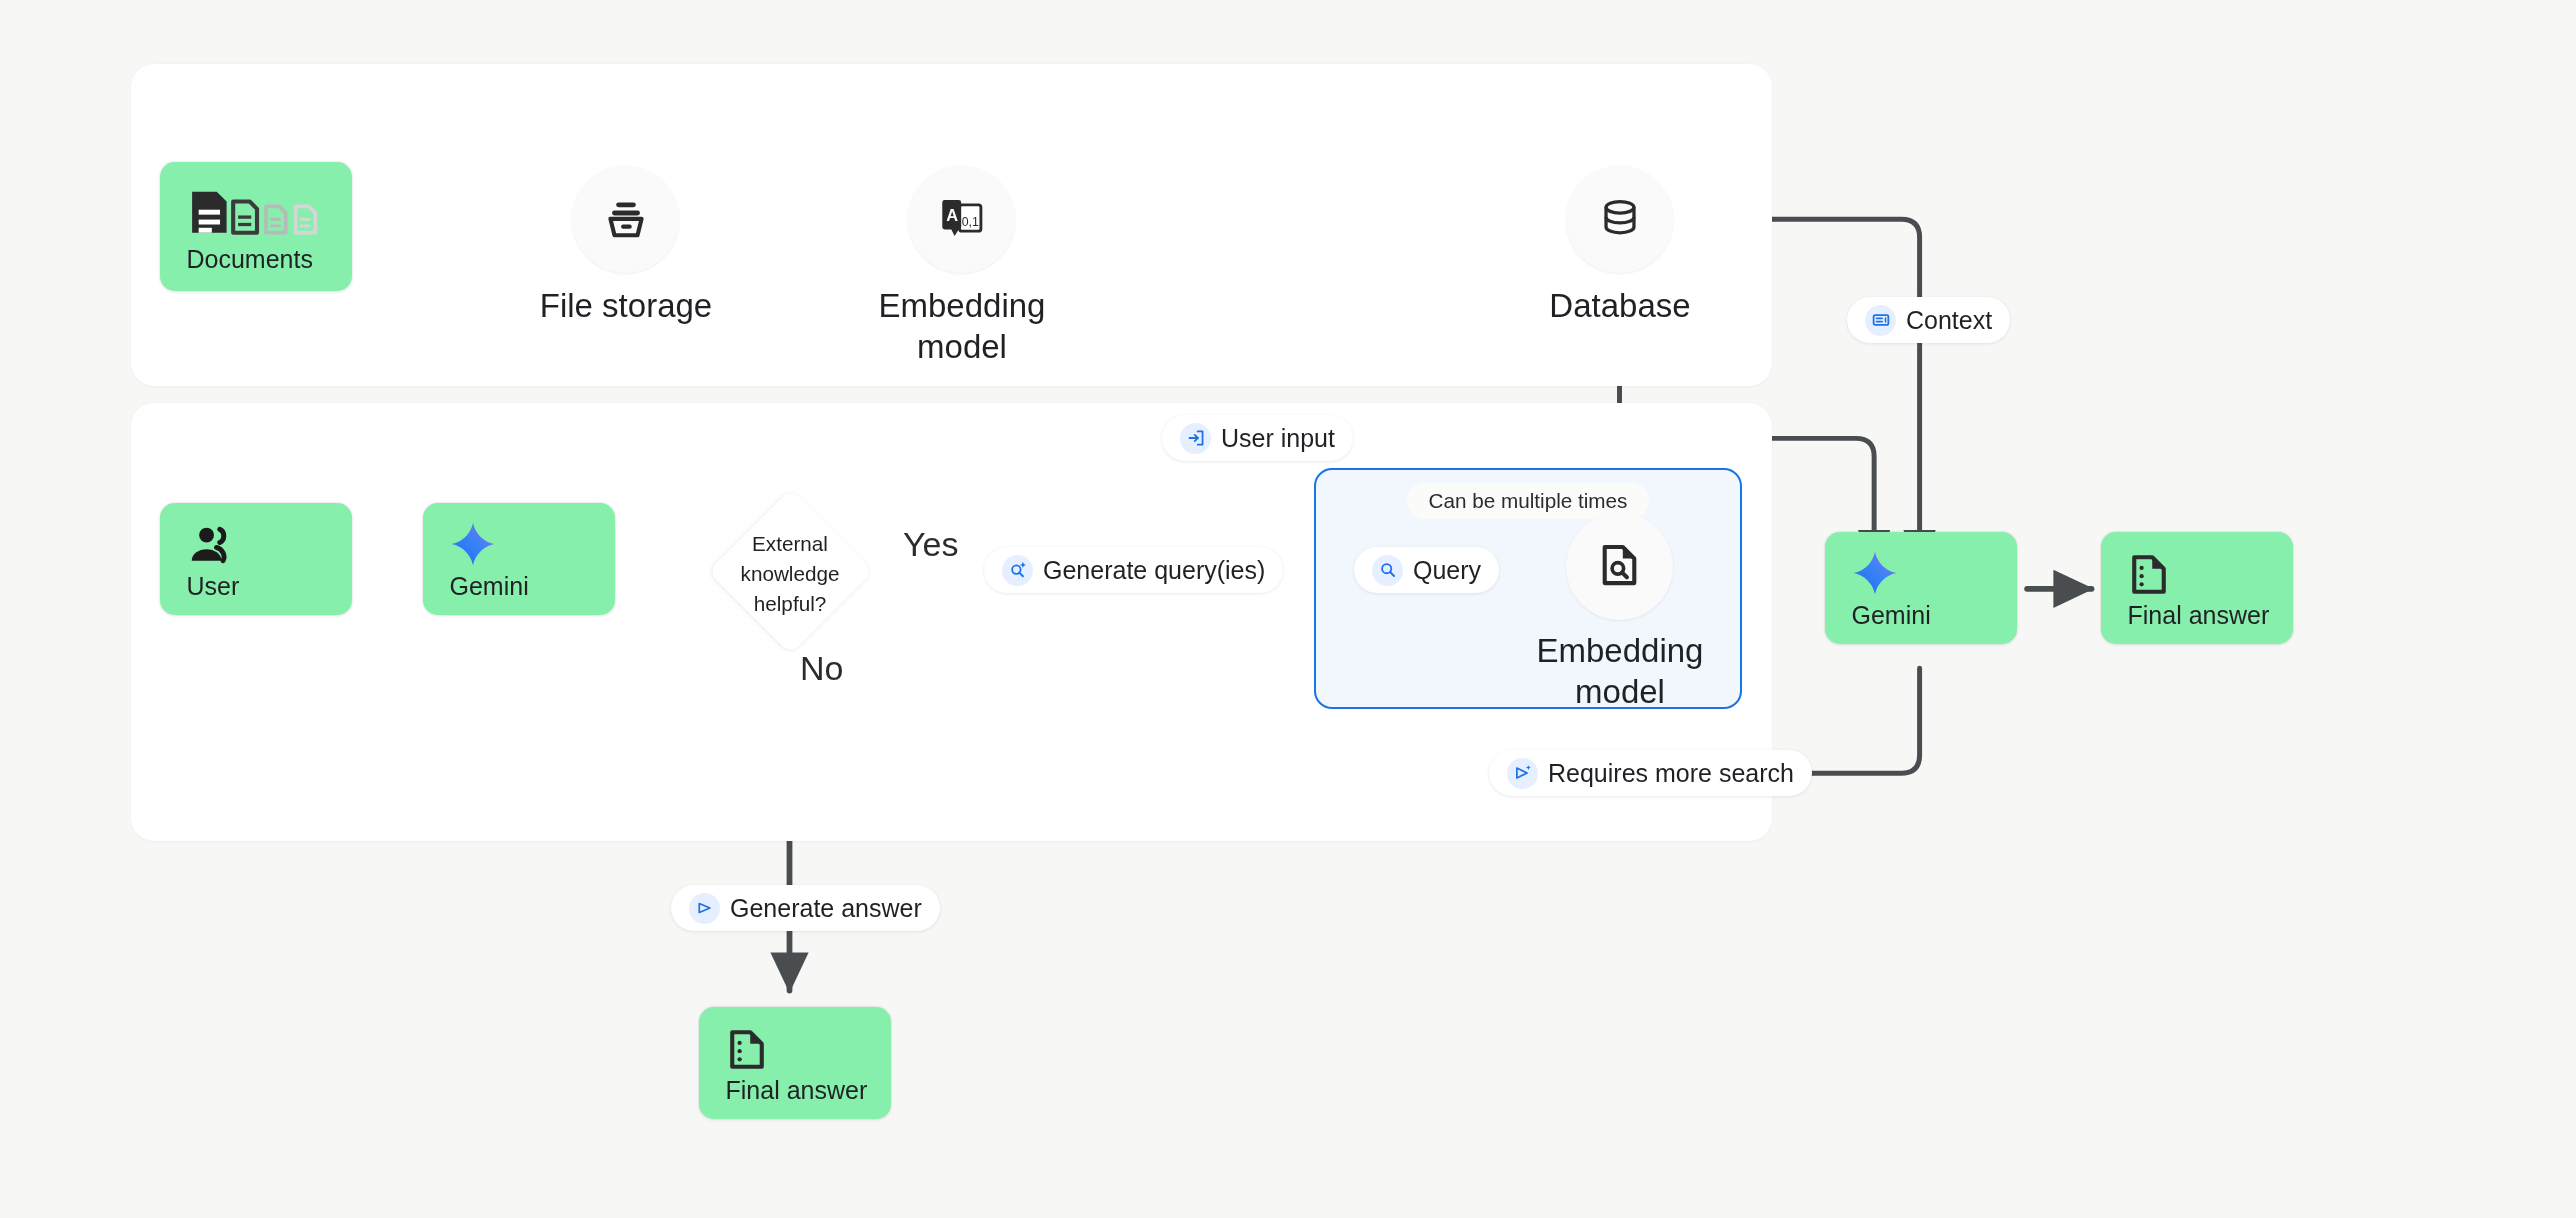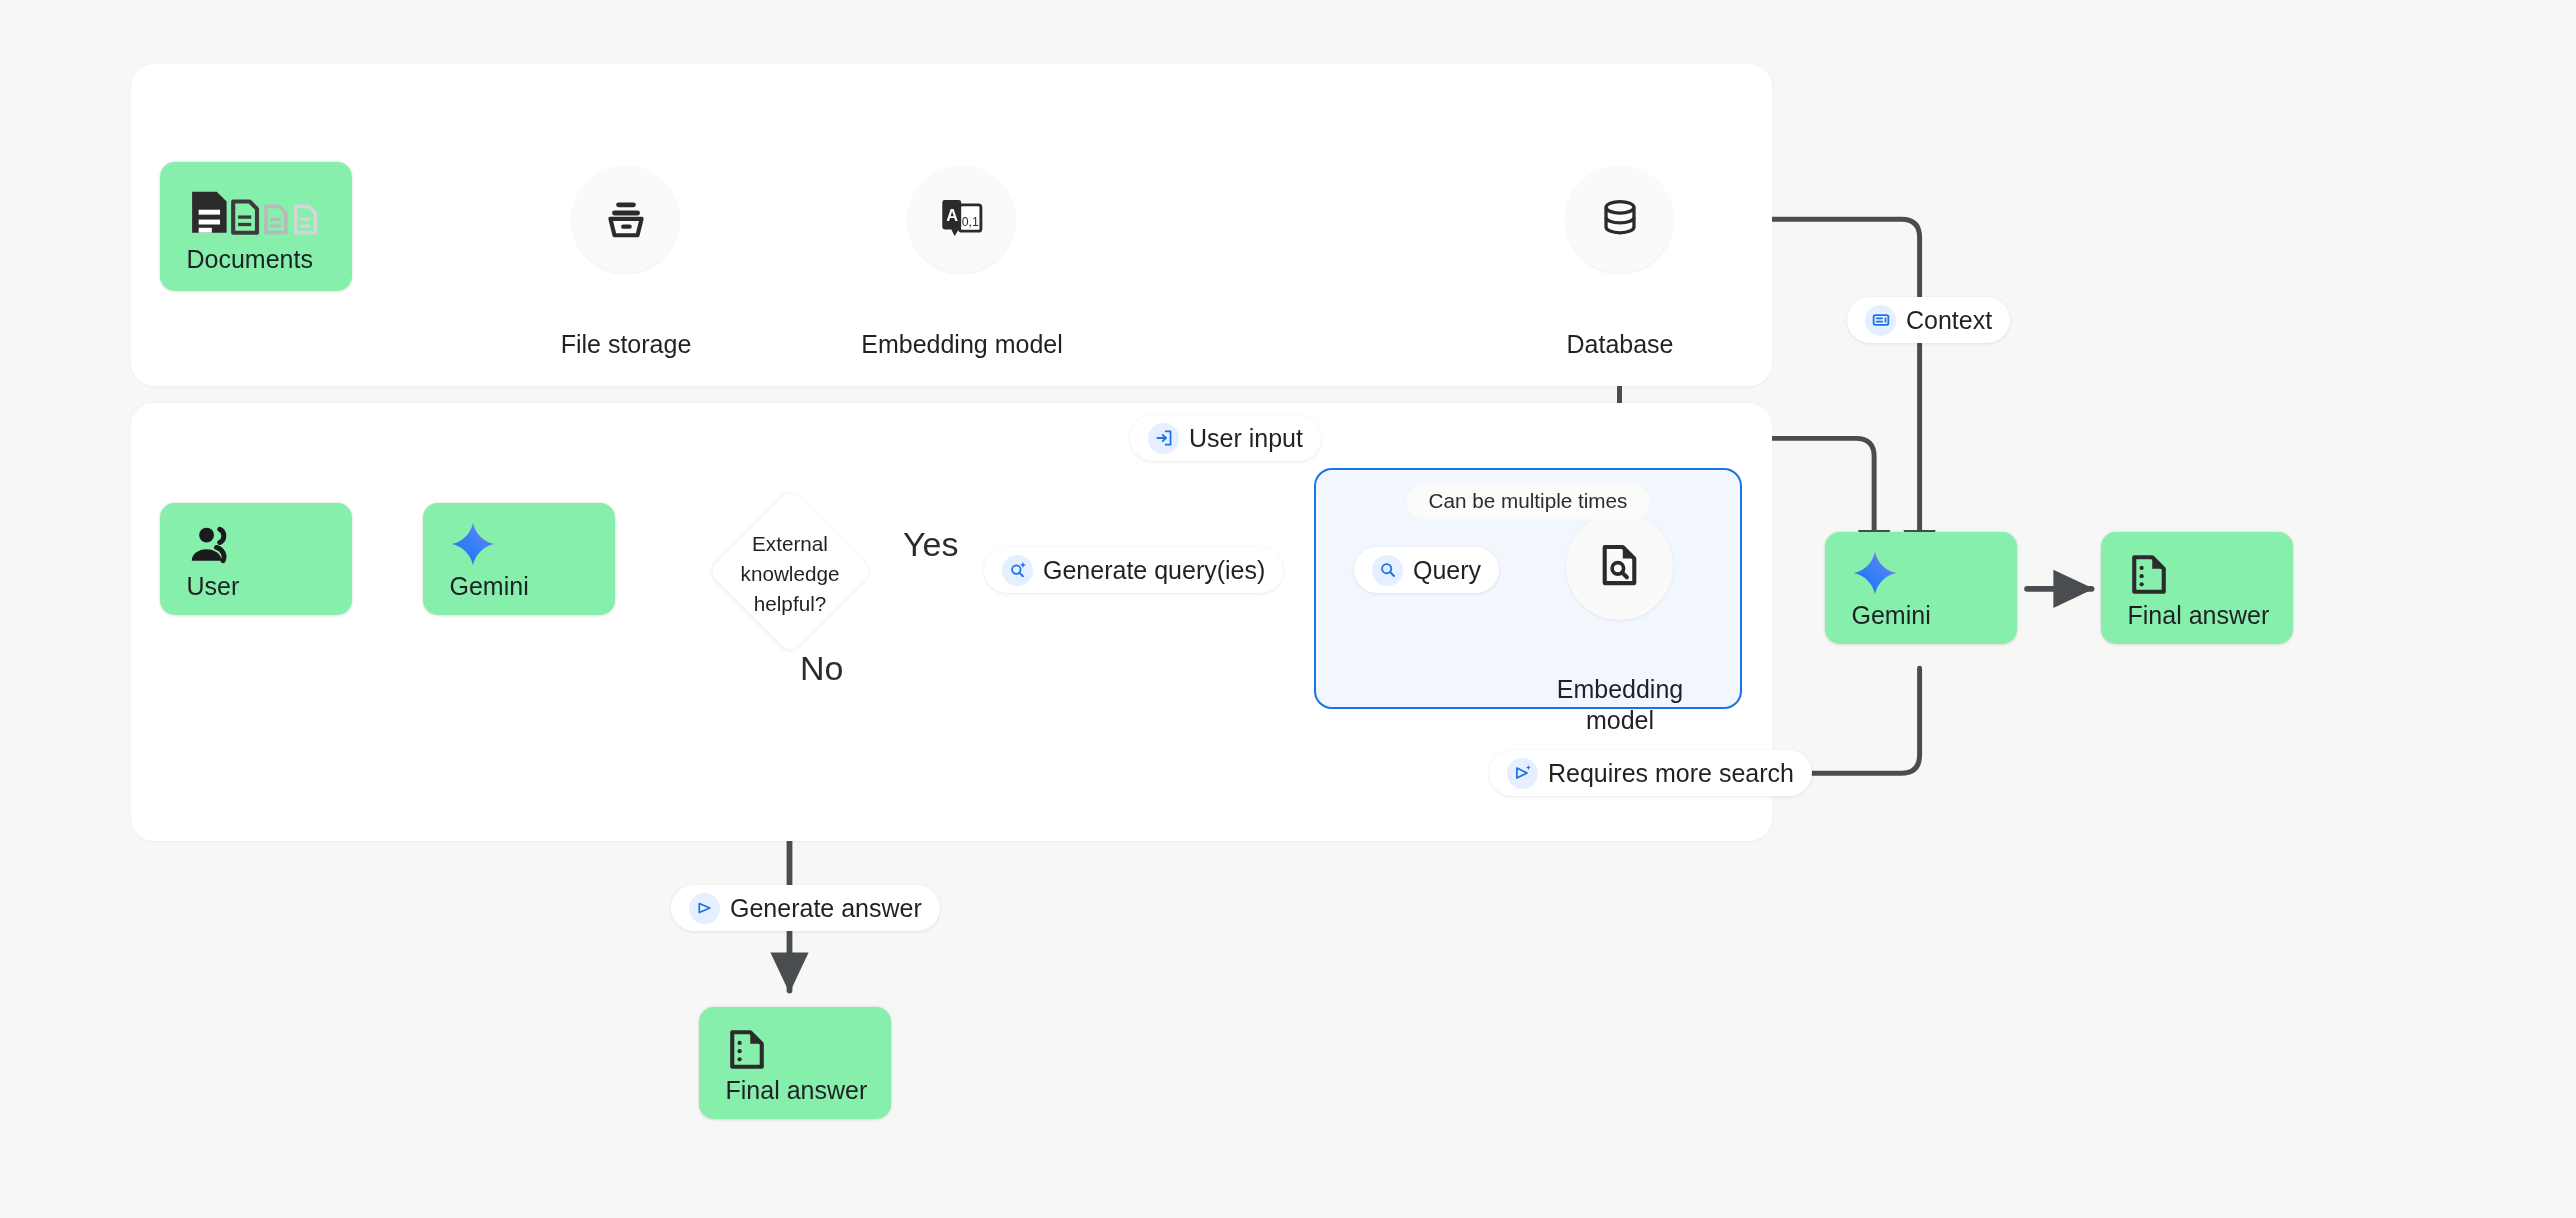--- a/index.html
+++ b/index.html
@@ -62,24 +62,23 @@
     border-radius:50%;
     background:#fafafa;
     box-shadow:0 0.8px 2.5px rgba(16,24,40,.08);
     display:flex;align-items:center;justify-content:center;
     z-index:6;
   }
   .circ-label{
     position:absolute;
     text-align:center;
     color:#1f2124;
-    font-size:25px;
+    font-size:33px;
     z-index:6;
     line-height:1.25;
-    margin-top:44px;
   }
 
   
   .diamond{
     position:absolute;
     background:#fff;
     border-radius:11.6px;
     box-shadow:0 0.8px 4.1px rgba(16,24,40,.10);
     transform:rotate(45deg);
     z-index:4;
@@ -309,21 +308,21 @@
   <div class="chip" style="left:1354px;top:547px;">
     <span class="chip-ico">
       <svg width="18" height="18" viewBox="0 0 22 22">
         <circle cx="9.4" cy="9.4" r="5.6" fill="none" stroke="#1a73e8" stroke-width="2.2"></circle>
         <line x1="13.5" y1="13.5" x2="18.4" y2="18.4" stroke="#1a73e8" stroke-width="2.4" stroke-linecap="round"></line>
       </svg>
     </span>
     <span class="chip-txt">Query</span>
   </div>
 
-  <div class="chip" style="left:1130px;top:415px;">
+  <div class="chip" style="left:1162px;top:415px;">
     <span class="chip-ico">
       <svg width="18" height="18" viewBox="0 0 22 22">
         <path d="M13,3 h6 v16 h-6" fill="none" stroke="#1a73e8" stroke-width="2.2" stroke-linejoin="round" stroke-linecap="round"></path>
         <line x1="3" y1="11" x2="13" y2="11" stroke="#1a73e8" stroke-width="2.2" stroke-linecap="round"></line>
         <path d="M9.4,7.2 L13.4,11 L9.4,14.8" fill="none" stroke="#1a73e8" stroke-width="2.2" stroke-linecap="round" stroke-linejoin="round"></path>
       </svg>
     </span>
     <span class="chip-txt">User input</span>
   </div>
 

